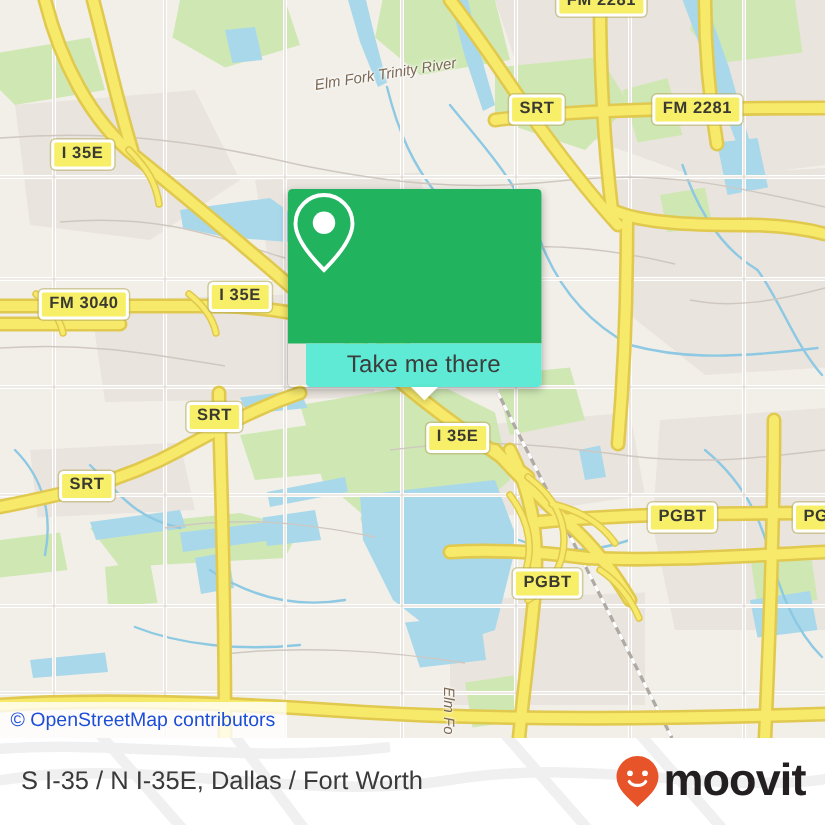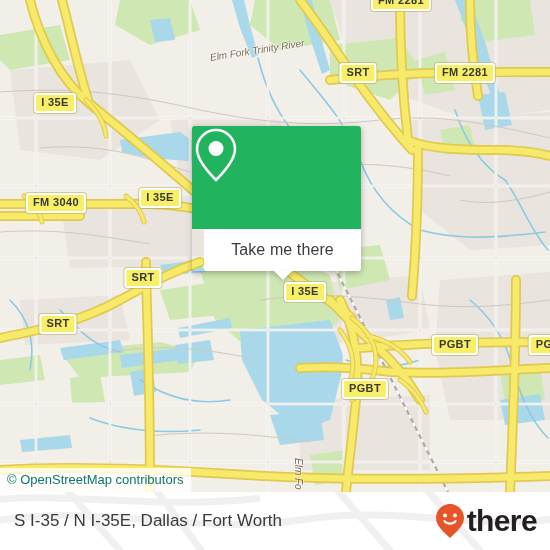--- a/index.html
+++ b/index.html
@@ -56,21 +56,21 @@
     text-shadow:0 0 2px #fff,0 0 2px #fff;
     transform:rotate(90deg);
     transform-origin:0 0;
     font-family:"Liberation Sans", sans-serif;
   }
 
   
   #attrib{
     position:absolute;left:0;bottom:0;
     background:rgba(255,255,255,.80);
-    color:#0f766e;
+    color:#1d4ed8;
     font-size:13px;
     line-height:17px;
     padding:3px 7px 4px 7px;
     white-space:nowrap;
     font-family:"Liberation Sans", sans-serif;
   }
 
   
   #callout{
     position:absolute;left:192px;top:126px;width:169px;
@@ -79,22 +79,22 @@
     overflow:visible;
     z-index:40;
   }
   #callout-top{
     height:103px;
     background:#22b35e;
     border-radius:3px 3px 0 0;
     display:flex;align-items:center;justify-content:center;
   }
   #callout-bottom{
-    height:42px;
-    background:#ffffff;
+    height:29px;
+    background:#5eead4;
     border-radius:0 0 3px 3px;
     display:flex;align-items:center;justify-content:center;
     position:relative;
     margin-left:12px;
   }
   #callout-label{
     color:#3c3c3c;
     font-size:16px;
     letter-spacing:.1px;
     font-family:"Liberation Sans", sans-serif;
@@ -403,16 +403,16 @@
       </g>
     </svg>
     <div id="footer-title">S I-35 / N I-35E, Dallas / Fort Worth</div>
     <div id="brand">
       <svg width="30" height="36" viewBox="0 0 30 36">
         <path d="M15 1 C7.3 1 1 7.3 1 15 C1 23 9 29 15 35 C21 29 29 23 29 15 C29 7.3 22.7 1 15 1 Z" fill="#e8542a"></path>
         <circle cx="10" cy="12.5" r="1.9" fill="#ffffff"></circle>
         <circle cx="20" cy="12.5" r="1.9" fill="#ffffff"></circle>
         <path d="M9.5 18 C11.5 21.5 18.5 21.5 20.5 18" stroke="#ffffff" stroke-width="2.1" fill="none" stroke-linecap="round"></path>
       </svg>
-      <span id="brand-name">there</span>
+      <span id="brand-name">moovit</span>
     </div>
   </div>
 </div>
 
 </body></html>

